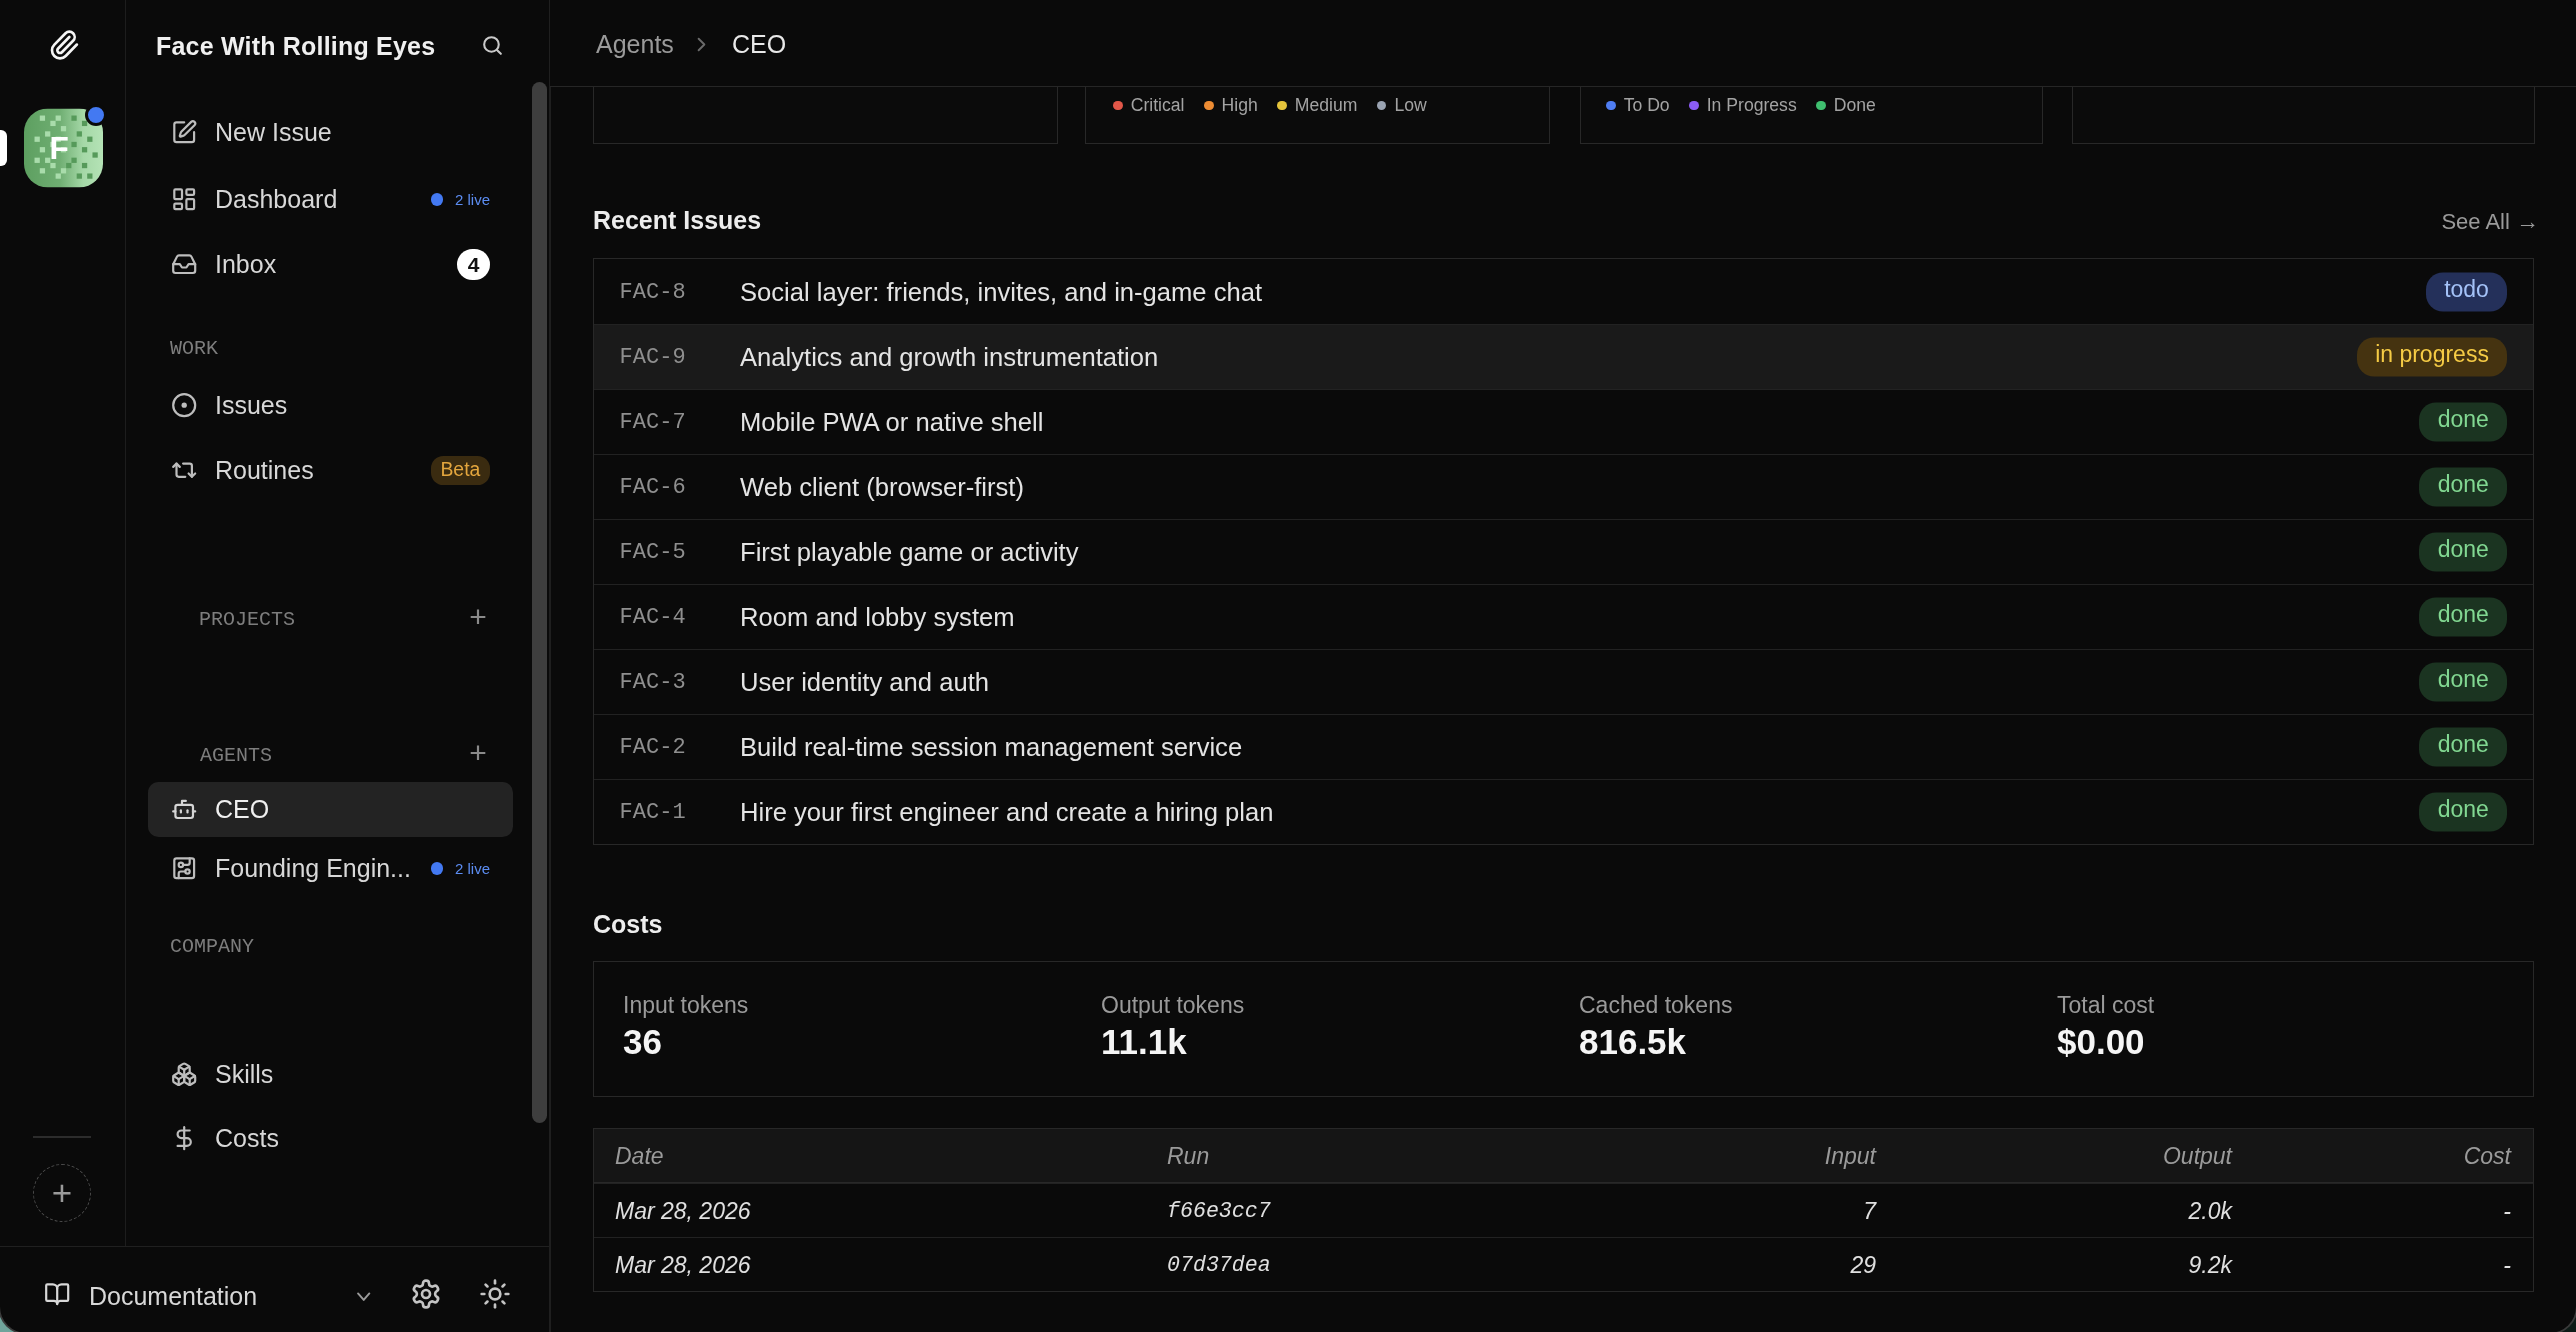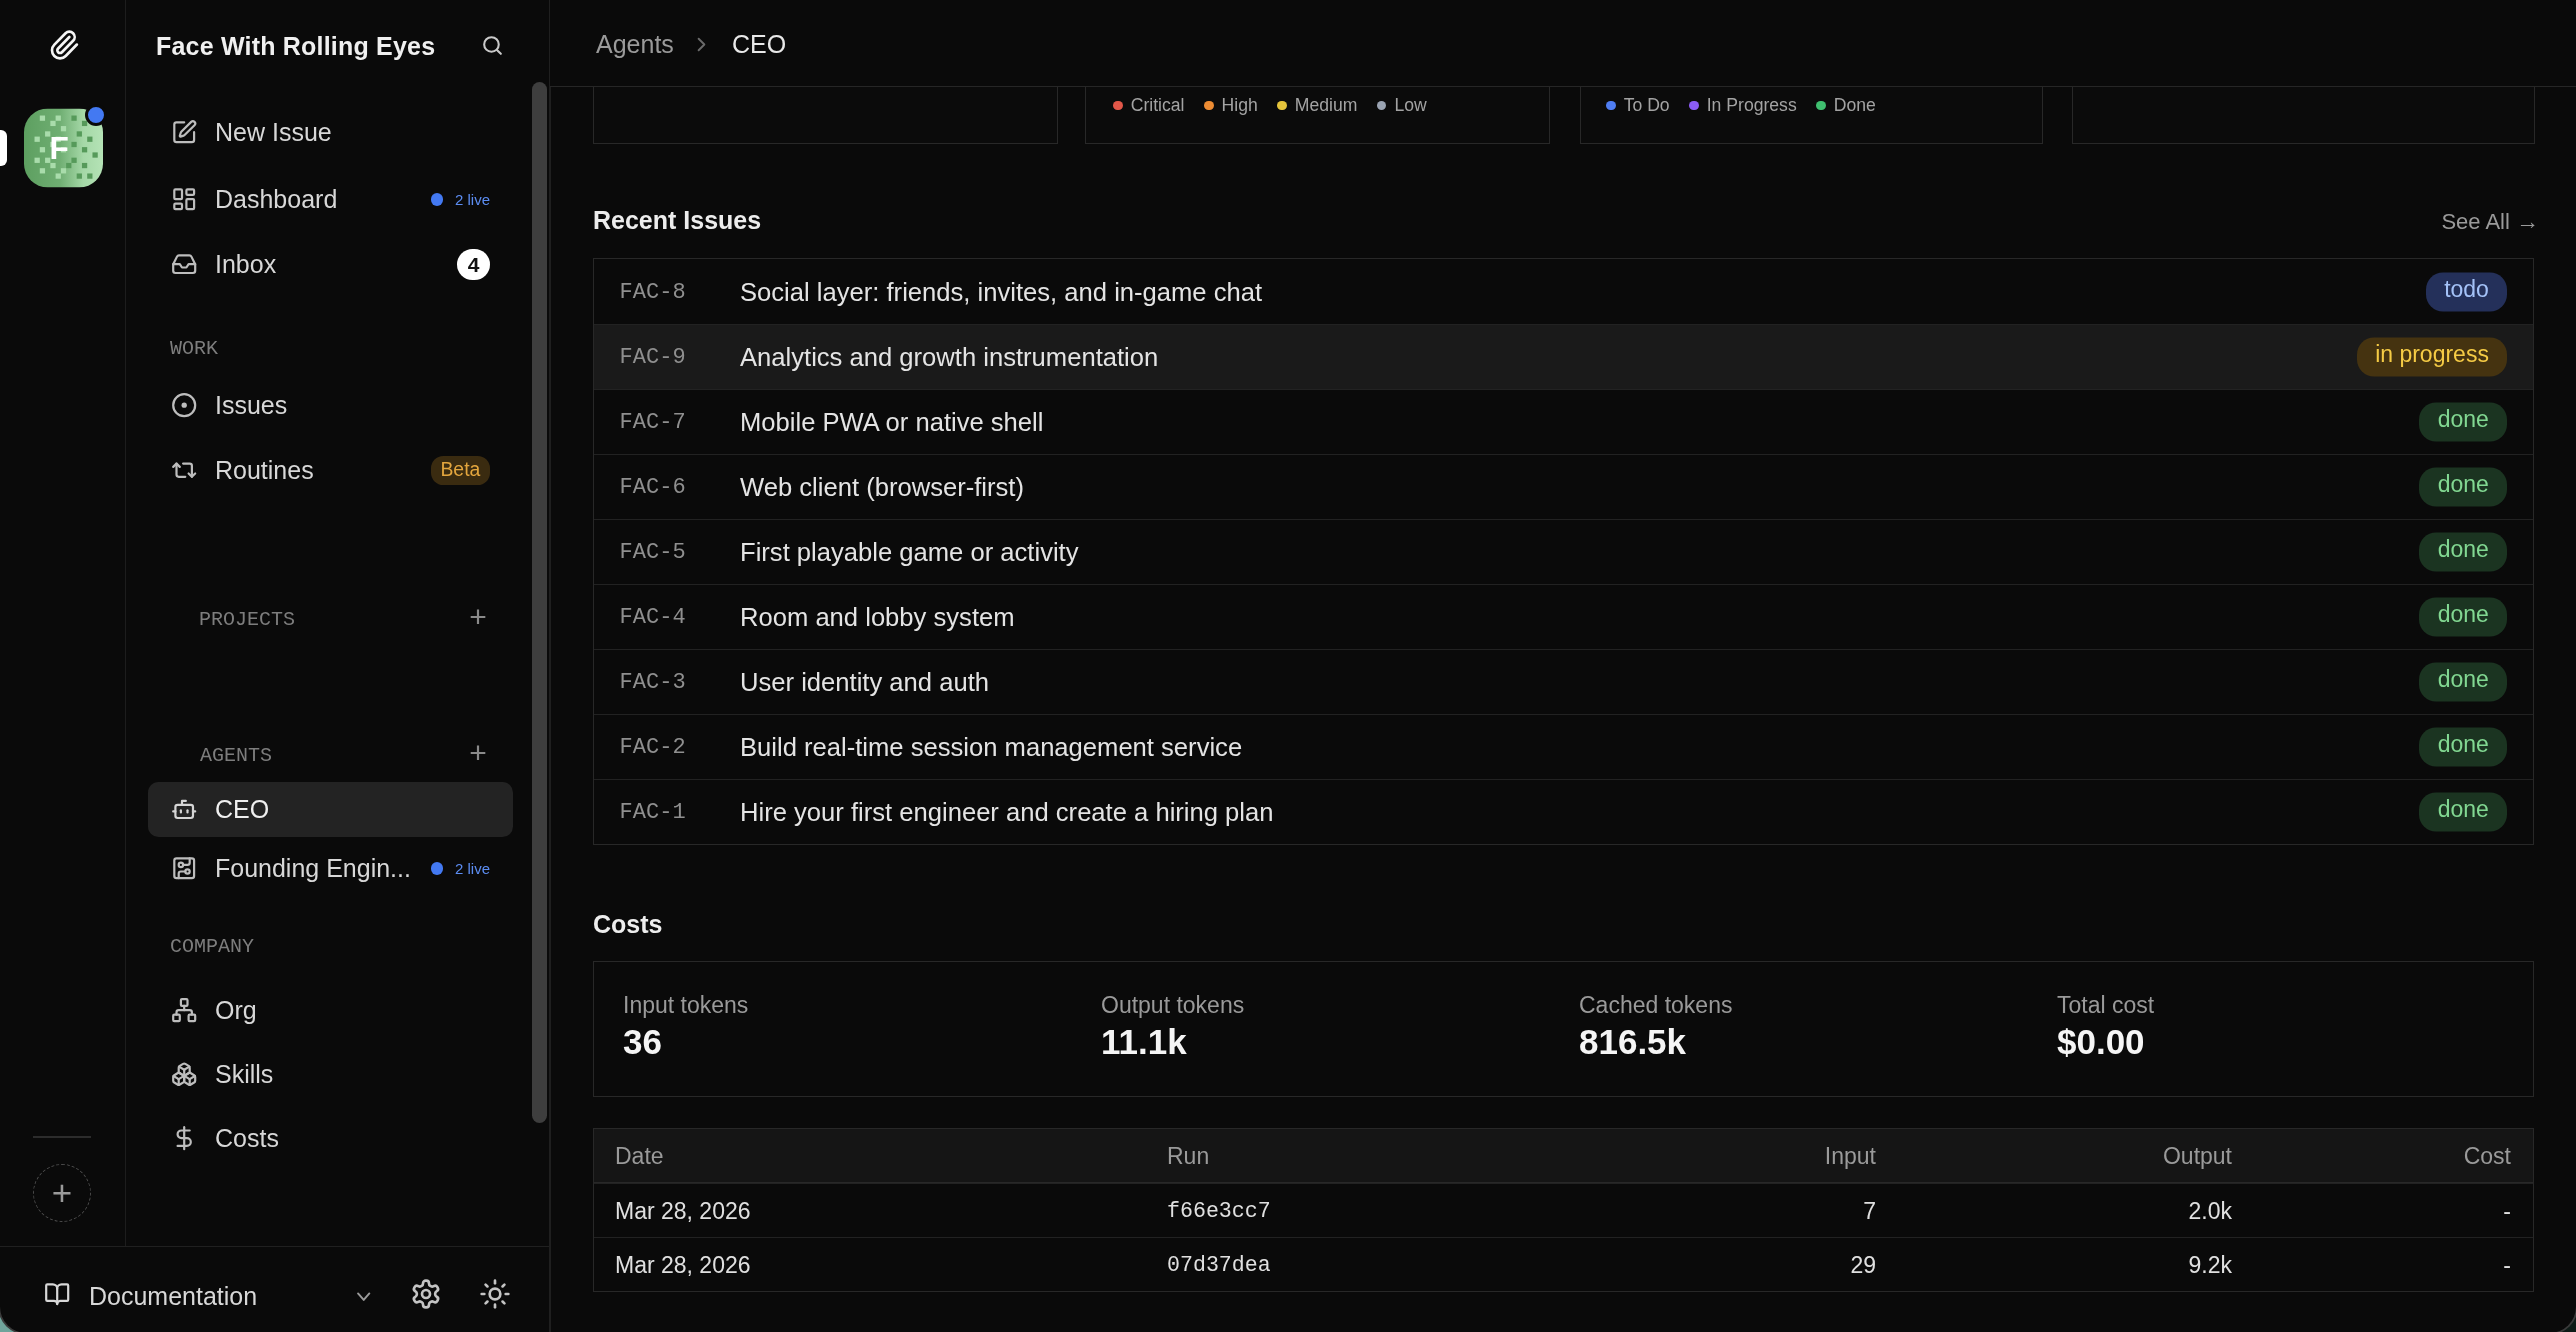--- a/index.html
+++ b/index.html
@@ -57,21 +57,21 @@
   .chip { position:absolute; right:25.6px; top:50%; transform:translateY(-50%); font-size:23px; height:39px; line-height:33px; padding:0 18.5px; border-radius:17px; }
   .c-todo { background:#24305a; color:#a4c2f8; }
   .c-prog { background:#453310; color:#f5cb45; }
   .c-done { background:#1b3421; color:#82d892; }
 
   .costcard { position:absolute; left:43px; top:961px; width:1941px; height:136px; border:1.8px solid #282828; }
   .stat { position:absolute; top:0; }
   .stat .lb { position:absolute; top:30px; left:0; font-size:23px; color:#9a9a9a; white-space:nowrap; }
   .stat .vl { position:absolute; top:60px; left:0; font-size:35px; font-weight:bold; color:#f5f5f5; white-space:nowrap; }
 
-  .table { position:absolute; left:43px; top:1128px; width:1941px; border:1.8px solid #282828; }
+  .table { position:absolute; left:43px; top:1128px; width:1941px; border:1.8px solid #282828;font-style:italic; }
   .trow { position:relative; height:54px; }
   .thead { height:54px; background:#151515; border-bottom:1.8px solid #282828; color:#9a9a9a; }
   .tbody { border-top:1.8px solid #222222; color:#e0e0e0; }
   .tbody:first-of-type { border-top:none; }
   .tc { position:absolute; top:50%; transform:translateY(-50%); font-size:23px; white-space:nowrap; }
   .mono { font-family:"Liberation Mono", monospace; font-size:21.6px; }
 </style>
 </head>
 <body>
 <div class="app">
@@ -218,30 +218,20 @@
           <path d="M7 21v-4a2 2 0 0 1 2-2h4"></path>
           <circle cx="15" cy="15" r="2"></circle>
         </svg>
       Founding Engin...
       <span class="grow"></span>
       <span class="livedot"></span><span class="livetxt">2 live</span>
     </div>
 
     <div class="seclabel" style="left:44px;top:935px">COMPANY</div>
 
-    <div class="navrow" style="top:986px">
-      <svg width="26.4" height="26.4" viewBox="0 0 24 24" fill="none" stroke="#bdbdbd" stroke-width="2" stroke-linecap="round" stroke-linejoin="round">
-          <rect x="9" y="2" width="6" height="6" rx="1"></rect>
-          <rect x="2" y="16" width="6" height="6" rx="1"></rect>
-          <rect x="16" y="16" width="6" height="6" rx="1"></rect>
-          <path d="M12 8v4"></path>
-          <path d="M5 16v-2a2 2 0 0 1 2-2h10a2 2 0 0 1 2 2v2"></path>
-        </svg>
-      Org
-    </div>
     <div class="navrow" style="top:1050px">
       <svg width="26.4" height="26.4" viewBox="0 0 24 24" fill="none" stroke="#bdbdbd" stroke-width="2" stroke-linecap="round" stroke-linejoin="round">
           <path d="M2.97 12.92A2 2 0 0 0 2 14.63v3.24a2 2 0 0 0 .97 1.71l3 1.8a2 2 0 0 0 2.06 0L12 19v-5.5l-5-3-4.03 2.42Z"></path>
           <path d="m7 16.5-4.74-2.85"></path>
           <path d="m7 16.5 5-3"></path>
           <path d="M7 16.5v5.17"></path>
           <path d="M12 13.5V19l3.97 2.38a2 2 0 0 0 2.06 0l3-1.8a2 2 0 0 0 .97-1.71v-3.24a2 2 0 0 0-.97-1.71L17 10.5l-5 3Z"></path>
           <path d="m17 16.5-5-3"></path>
           <path d="m17 16.5 4.74-2.85"></path>
           <path d="M17 16.5v5.17"></path>

